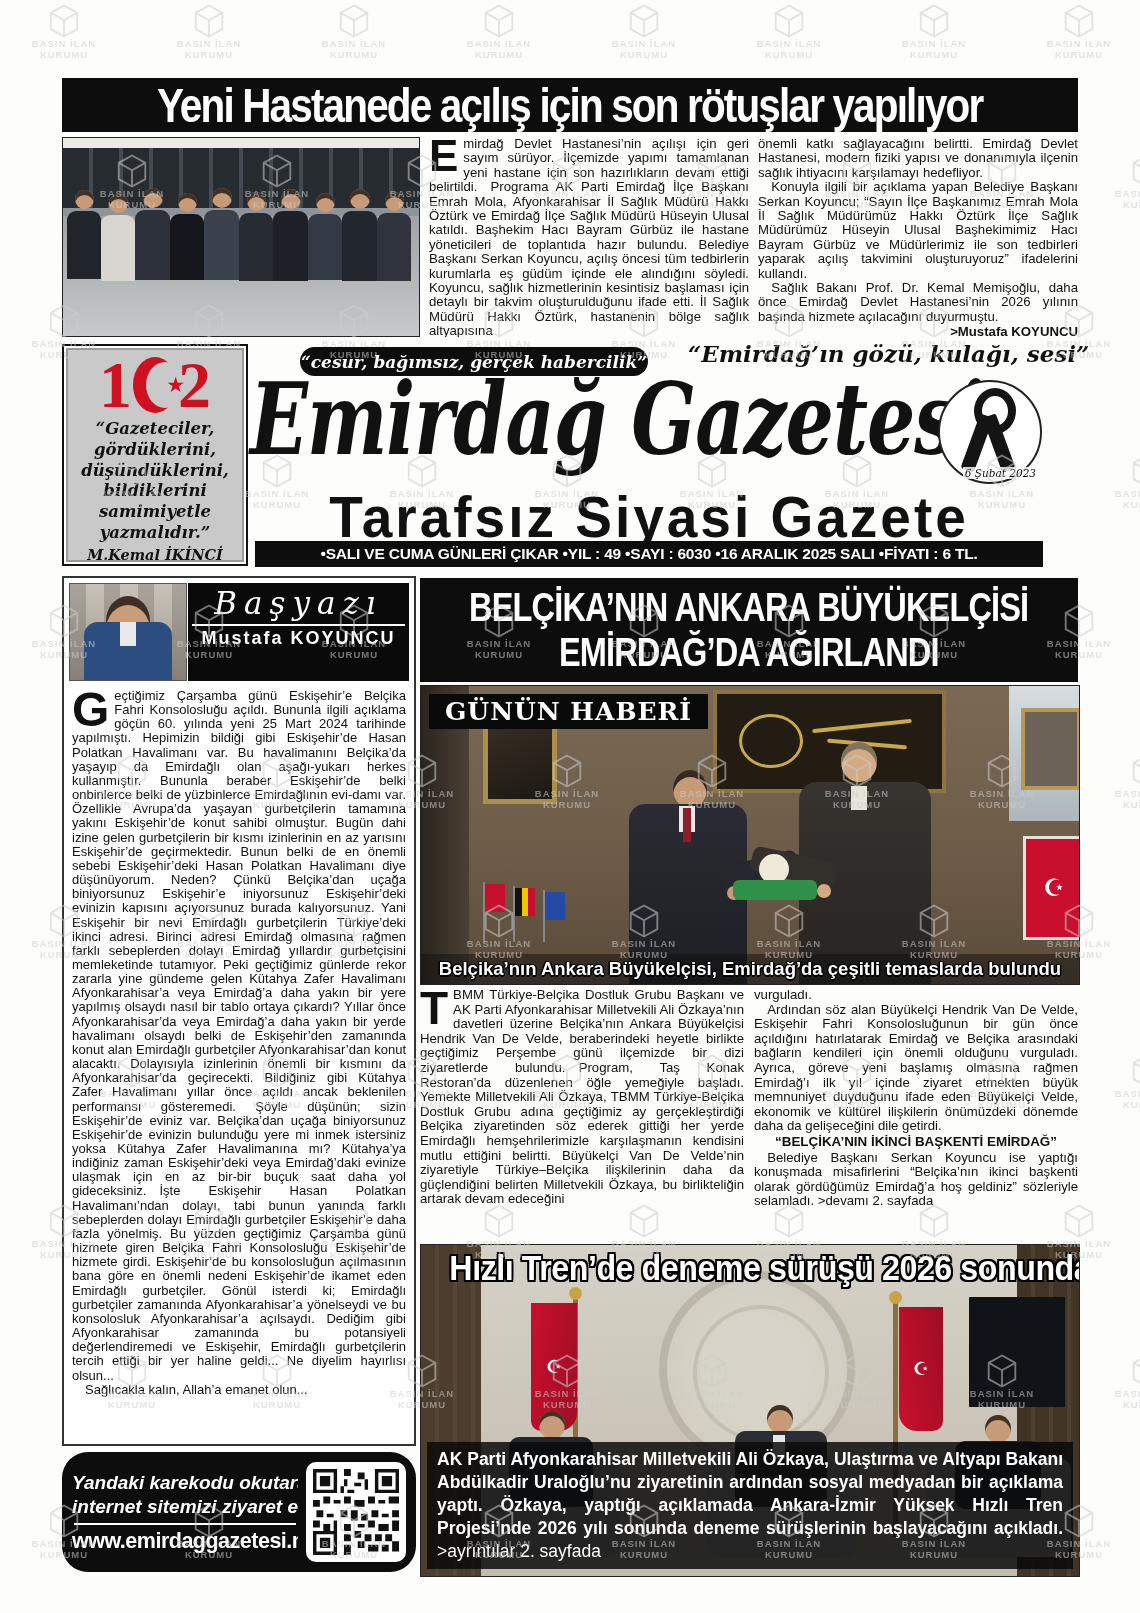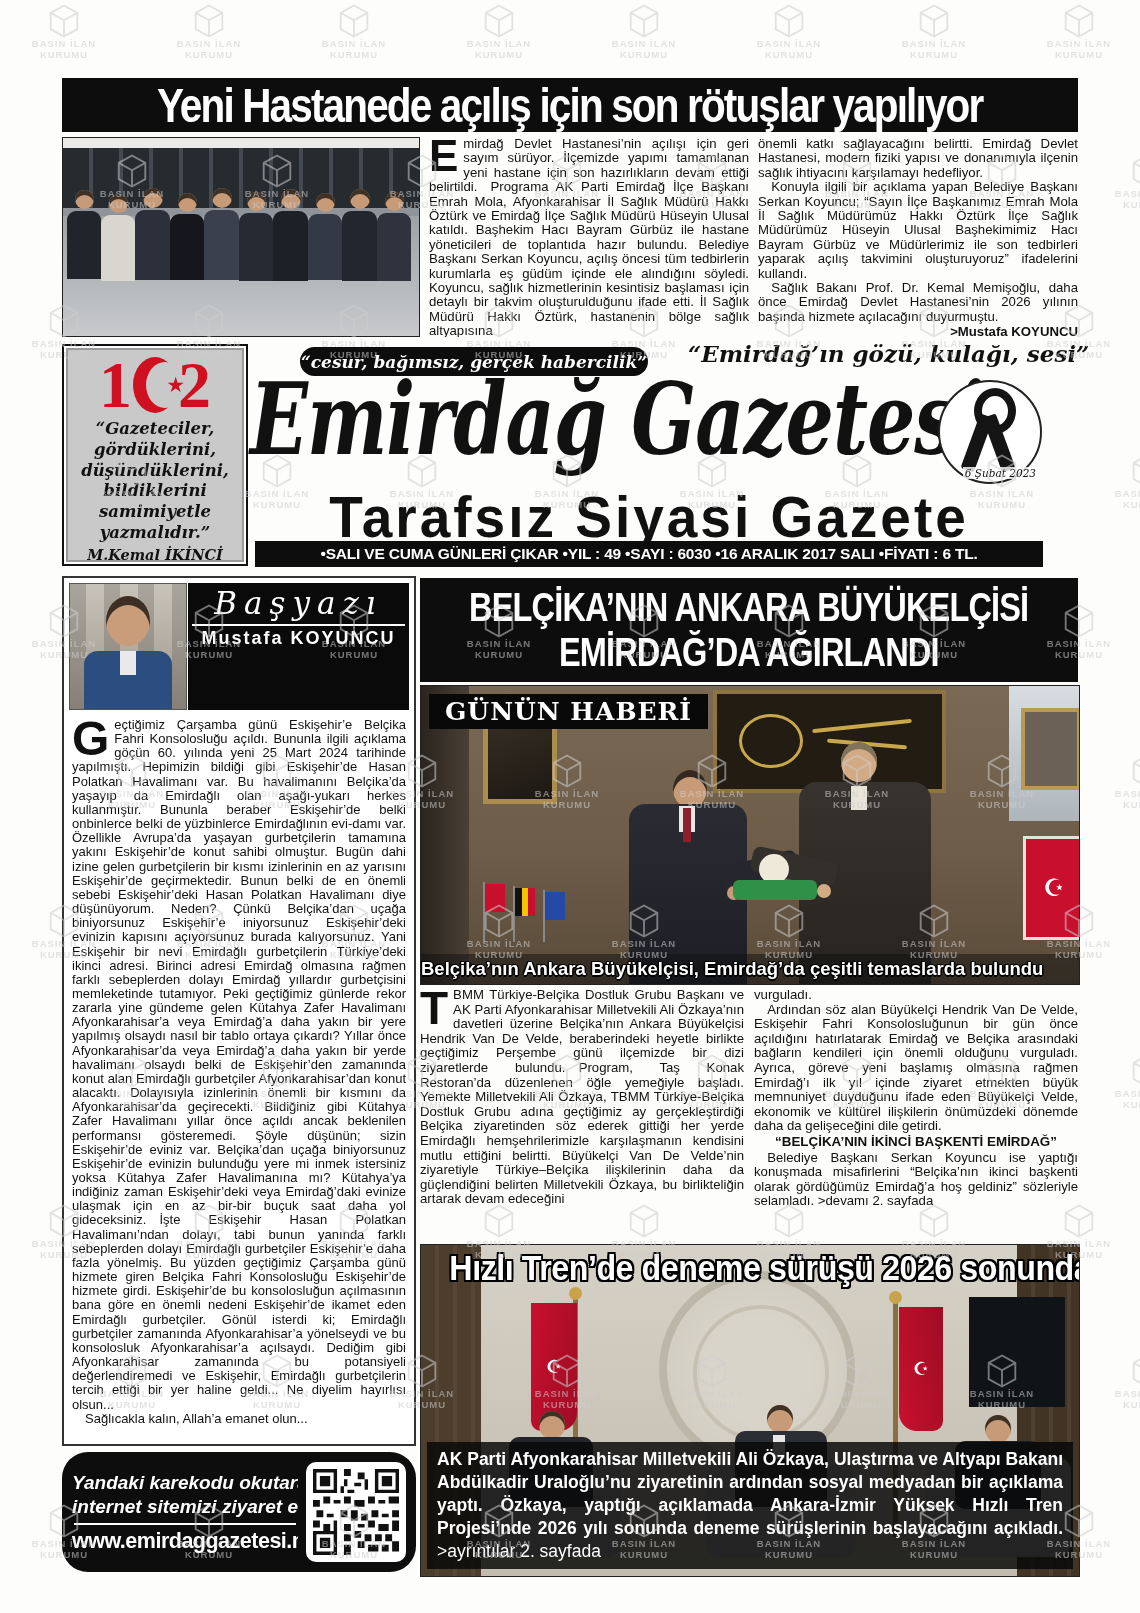--- a/index.html
+++ b/index.html
@@ -37,42 +37,42 @@
   #ribbon{left:938px;top:380px;width:100px;height:100px;border:2px solid #222;border-radius:50%;background:#fff}
   #ribbon .loop{position:absolute;left:34px;top:6px;width:26px;height:30px;border:8px solid #141414;border-radius:50%}
   #ribbon .t1{position:absolute;left:30px;top:32px;width:14px;height:58px;background:#141414;transform:rotate(20deg);border-radius:3px}
   #ribbon .t2{position:absolute;left:52px;top:32px;width:14px;height:58px;background:#141414;transform:rotate(-20deg);border-radius:3px}
   #ribbon .rdate{position:absolute;bottom:3px;right:2px;font-family:"DejaVu Serif",serif;font-style:italic;font-size:10.5px;background:rgba(255,255,255,.8);padding:0 2px}
   #subtitle{left:255px;top:483px;width:788px;text-align:center}
   #subtitle span{display:inline-block;font-size:55px;font-weight:bold;letter-spacing:3px;transform:scaleY(1.06);transform-origin:top center;white-space:nowrap}
   #info-bar{left:255px;top:541px;width:788px;height:26px;background:#0d0d0d;color:#fff;display:flex;align-items:center;justify-content:center;font-weight:bold;font-size:15.5px;letter-spacing:-.2px;white-space:nowrap}
   
   #editorial{left:62px;top:576px;width:354px;height:870px;border:2px solid #333;background:#fff;box-sizing:border-box}
-  .byz{margin:5px;display:flex;gap:1px;height:127px}
+  .byz{margin:5px;display:flex;gap:1px;height:98px}
   .byz-photo{width:116px;flex:none;border:1px solid #555;position:relative;overflow:hidden;background:linear-gradient(180deg,#c9c4ba,#9b948a)}
   .byz-panel{flex:1;background:#0a0a0a;color:#fff;text-align:center;padding-top:2px;overflow:hidden}
   .byz-title{font-family:"DejaVu Serif",serif;font-style:italic;font-size:31px;letter-spacing:7px;line-height:36px}
   .byz-sub{font-weight:bold;font-size:17px;line-height:1.14;margin-top:3px}
   .byz-line{height:2px;background:#fff;margin:3px 4px 2px}
   .byz-author{font-weight:bold;font-size:18px;letter-spacing:2px}
   .edit-body{padding:3px 8px 0;font-size:13px;line-height:14.15px;text-align:justify;height:716px;overflow:hidden}
   .edit-body .dropcap{font-size:48px;line-height:40px}
   
   #qr-box{left:62px;top:1452px;width:354px;height:120px;background:#0d0d0d;border-radius:26px;display:flex;align-items:center;gap:8px;padding:8px 10px;box-sizing:border-box}
   .qr-text{flex:1;color:#fff;text-align:center;overflow:hidden}
   .qr-l{font-style:italic;font-weight:bold;font-size:19px;line-height:24px;white-space:nowrap}
   .qr-divider{height:2px;background:#fff;margin:4px 2px}
   .qr-site{font-weight:bold;font-size:21.5px;letter-spacing:-.5px;white-space:nowrap}
   .qr-code{width:100px;height:100px;background:#fff;border-radius:10px;padding:7px;box-sizing:border-box;flex:none}
   
   #main-headline{left:420px;top:578px;width:658px;height:104px;background:#0d0d0d;color:#fff;display:flex;flex-direction:column;align-items:center;justify-content:center;gap:3px}
   #main-headline span{display:inline-block;font-size:37px;font-weight:bold;letter-spacing:-1px;transform:scale(.88,1.08);white-space:nowrap}
   #embassy-photo{left:420px;top:685px;width:658px;height:298px;border:1px solid #222;overflow:hidden;background:linear-gradient(180deg,#7a6a55,#6d5c48 55%,#5a4b3a)}
   .kicker{position:absolute;left:8px;top:8px;background:#090909;color:#fff;font-family:"DejaVu Serif",serif;font-weight:bold;font-size:25px;padding:3px 16px;letter-spacing:1px;z-index:6}
-  .photo-caption{position:absolute;left:0;right:0;bottom:0;background:rgba(15,15,15,.5);color:#fff;font-weight:bold;font-size:18.5px;text-align:left;padding:4px 0;z-index:6;
+  .photo-caption{position:absolute;left:0;right:0;bottom:0;background:rgba(15,15,15,.5);color:#fff;font-weight:bold;font-size:18.5px;text-align:center;padding:4px 0;z-index:6;
     text-shadow:1.5px 0 #000,-1.5px 0 #000,0 1.5px #000,0 -1.5px #000,1px 1px #000,-1px -1px #000}
   #main-text{left:420px;top:988px;width:658px;height:254px;display:flex;gap:10px}
   .m-col{flex:1;font-size:13.2px;line-height:14.6px;text-align:justify;overflow:hidden}
   .m-col .dropcap{font-size:46px;line-height:38px}
   .m-subhead{font-weight:bold;text-align:center;font-size:13.4px;margin:1px 0}
   .cont-bold{font-weight:normal}
   
   #train-photo{left:420px;top:1244px;width:658px;height:331px;border:1px solid #222;overflow:hidden;background:linear-gradient(180deg,#d6d1c6,#c2bcae)}
   .train-headline{position:absolute;left:0;right:0;top:3px;text-align:center;z-index:6}
   .train-headline span{display:inline-block;color:#fff;font-weight:bold;font-size:35px;letter-spacing:-.5px;transform:scaleX(.92);white-space:nowrap;
@@ -172,21 +172,21 @@
 </div>
 <div id="ribbon" class="abs">
   <div class="loop"></div>
   <div class="t1"></div>
   <div class="t2"></div>
   <div class="rdate">6 Şubat 2023</div>
 </div>
 <div id="subtitle" class="abs">
   <span>Tarafsız Siyasi Gazete</span>
 </div>
-<div id="info-bar" class="abs">•SALI VE CUMA GÜNLERİ ÇIKAR  •YIL : 49  •SAYI : 6030  •16 ARALIK 2017 SALI  •FİYATI : 6 TL.</div>
+<div id="info-bar" class="abs">•SALI VE CUMA GÜNLERİ ÇIKAR  •YIL : 49  •SAYI : 6030  •16 ARALIK 2025 SALI  •FİYATI : 6 TL.</div>
 
 <div id="editorial" class="abs">
   <div class="byz">
     <div class="byz-photo">
       <div class="scene-el" style="left:0;top:0;right:0;bottom:0;background:repeating-linear-gradient(90deg,rgba(60,55,50,.22) 0 16px,rgba(255,255,255,0) 16px 34px)"></div>
       <div class="scene-el" style="left:36px;top:12px;width:44px;height:50px;border-radius:50%;background:#c99d79;box-shadow:inset 0 9px 0 rgba(46,36,28,.9)"></div>
       <div class="scene-el" style="left:14px;bottom:0;width:88px;height:58px;border-radius:14px 14px 0 0;background:#2b4d80"></div>
       <div class="scene-el" style="left:50px;bottom:34px;width:16px;height:24px;background:#e9e9e9"></div>
     </div>
     <div class="byz-panel">

